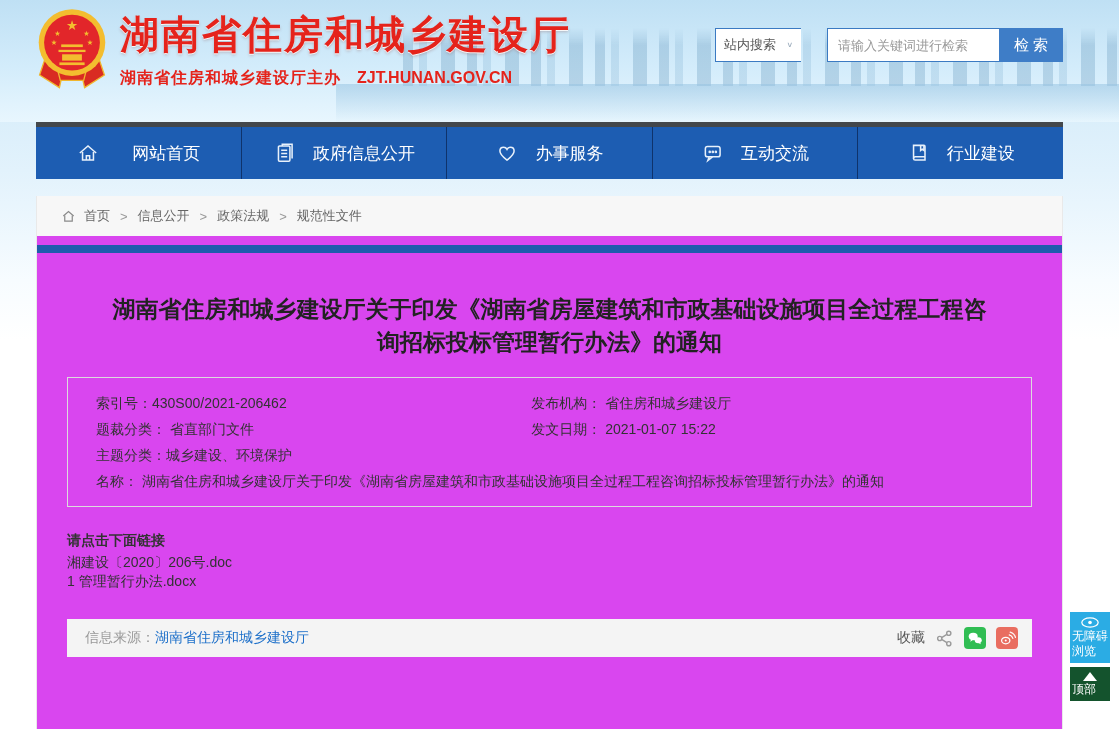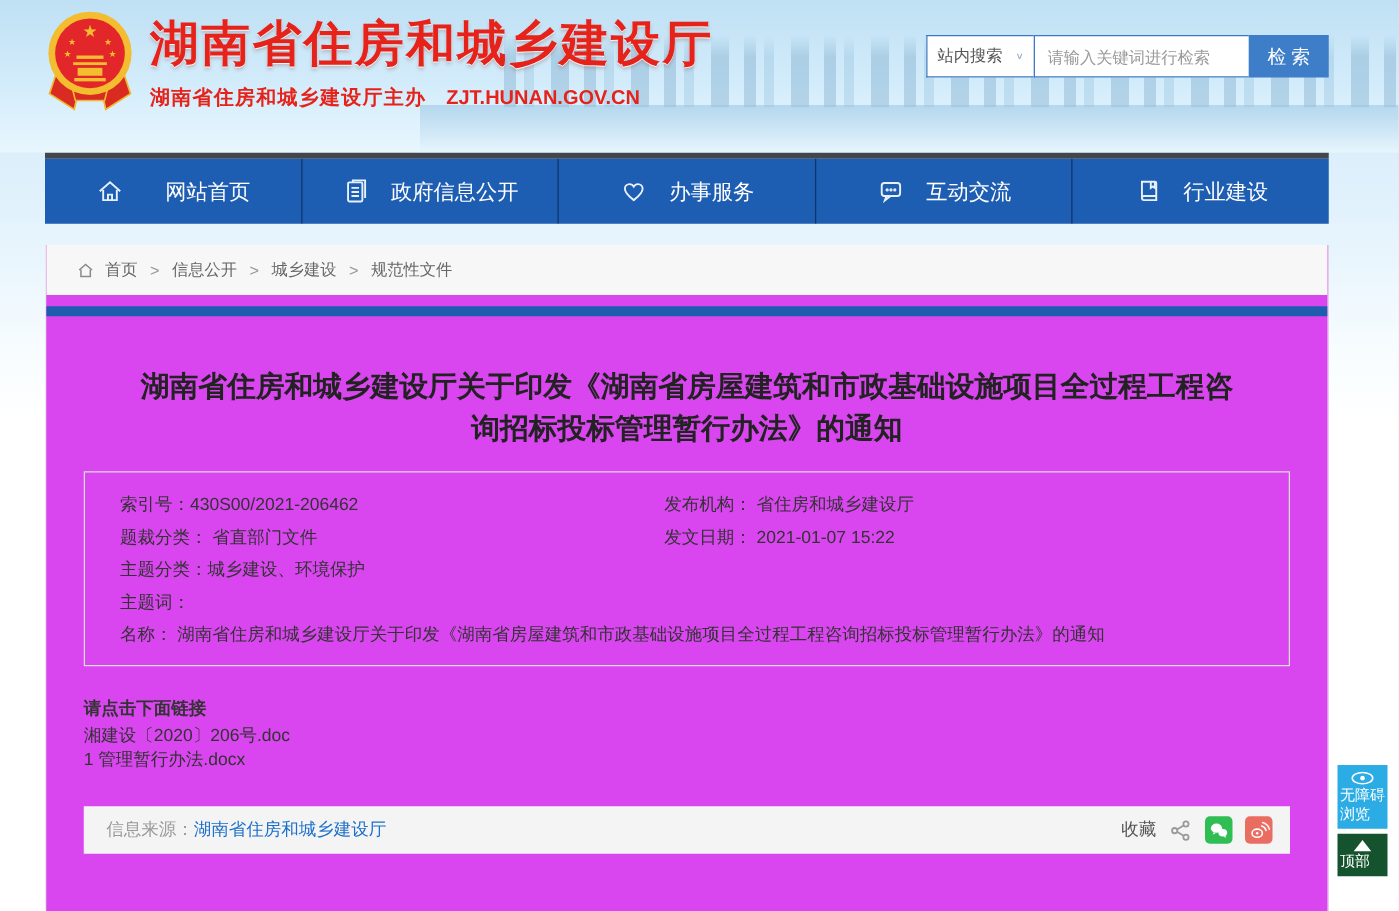--- a/index.html
+++ b/index.html
@@ -20,21 +20,21 @@
     background:linear-gradient(180deg, rgba(150,195,225,.55), rgba(220,240,250,.1)); }
   .brand { position:absolute; left:36px; top:6px; display:flex; align-items:center; gap:12px; }
   .brand-text .site-title { font-size:39px; font-weight:bold; color:#e5231b; letter-spacing:2px;
     text-shadow:0 1px 0 rgba(255,255,255,.85), 0 2px 3px rgba(120,40,30,.25); }
   .brand-text .site-sub { margin-top:6px; font-size:16px; font-weight:bold; color:#e5231b; letter-spacing:1px; }
   .brand-text .site-url { margin-left:16px; letter-spacing:0; }
   .search { position:absolute; top:28px; right:56px; height:34px; display:flex; align-items:stretch; }
   .search-scope { width:86px; background:#fff; border:1px solid #3b7ac2; border-right:none;
     display:flex; align-items:center; justify-content:space-between; padding:0 8px; font-size:13px; color:#555; cursor:pointer; }
   .search-scope .chev { font-size:9px; color:#9ab; transform:scaleY(.8); }
-  .search input { width:172px; border:1px solid #3b7ac2; border-right:none; padding:0 10px; font-size:13px; color:#333; outline:none; }
+  .search input { width:172px; border:1px solid #3b7ac2; border-right:none; padding:0 10px; font-size:13px; color:#333; outline:none;margin-left:26px; }
   .search input::placeholder { color:#999; }
   .search-btn { width:64px; background:#3e7dc7; color:#fff; border:none; font-size:15px; cursor:pointer; font-family:inherit; }
   
   .nav-wrap { margin-left:36px; width:1027px; }
   .nav-top-strip { height:5px; background:#43474b; }
   .nav-bar { height:52px; background:#1d5db2; display:flex; }
   .nav-item { flex:1; display:flex; align-items:center; justify-content:center; gap:16px;
     color:#fff; font-size:17px; text-decoration:none; border-left:1px solid rgba(0,0,20,.45); cursor:pointer; }
   .nav-item:first-child { border-left:none;gap:32px; }
   .nav-icon svg { display:block; }
@@ -171,21 +171,21 @@
 <main class="main-col">
   <div class="breadcrumb">
     <svg width="15" height="15" viewBox="0 0 16 16" fill="none" stroke="#8a8a8a" stroke-width="1.3">
       <path d="M2.5 7.5 L8 2.8 L13.5 7.5"></path>
         <path d="M4 7v6h8V7"></path>
     </svg>
     <a>首页</a>
     <span class="sep">&gt;</span>
     <a>信息公开</a>
     <span class="sep">&gt;</span>
-    <a>城乡建设</a>
+    <a>政策法规</a>
     <span class="sep">&gt;</span>
     <a>规范性文件</a>
   </div>
   <div class="blue-rule"></div>
 
   <article class="article">
     <h1>湖南省住房和城乡建设厅关于印发《湖南省房屋建筑和市政基础设施项目全过程工程咨询招标投标管理暂行办法》的通知</h1>
 
     <section class="meta-box">
       <div class="meta-grid">
@@ -198,23 +198,20 @@
         <div class="meta-cell">
           <span>题裁分类： </span><span>省直部门文件</span>
         </div>
         <div class="meta-cell">
           <span>发文日期： </span><span>2021-01-07 15:22</span>
         </div>
         <div class="meta-cell">
           <span>主题分类：</span><span>城乡建设、环境保护</span>
         </div>
         <div class="meta-cell"></div>
-        <div class="meta-cell">
-          <span>主题词：</span><span></span>
-        </div>
         <div class="meta-cell"></div>
         <div class="meta-cell full">
           <span>名称： </span><span>湖南省住房和城乡建设厅关于印发《湖南省房屋建筑和市政基础设施项目全过程工程咨询招标投标管理暂行办法》的通知</span>
         </div>
       </div>
     </section>
 
     <section class="attachments">
       <div class="att-heading">请点击下面链接</div>
       <a>湘建设〔2020〕206号.doc</a>

